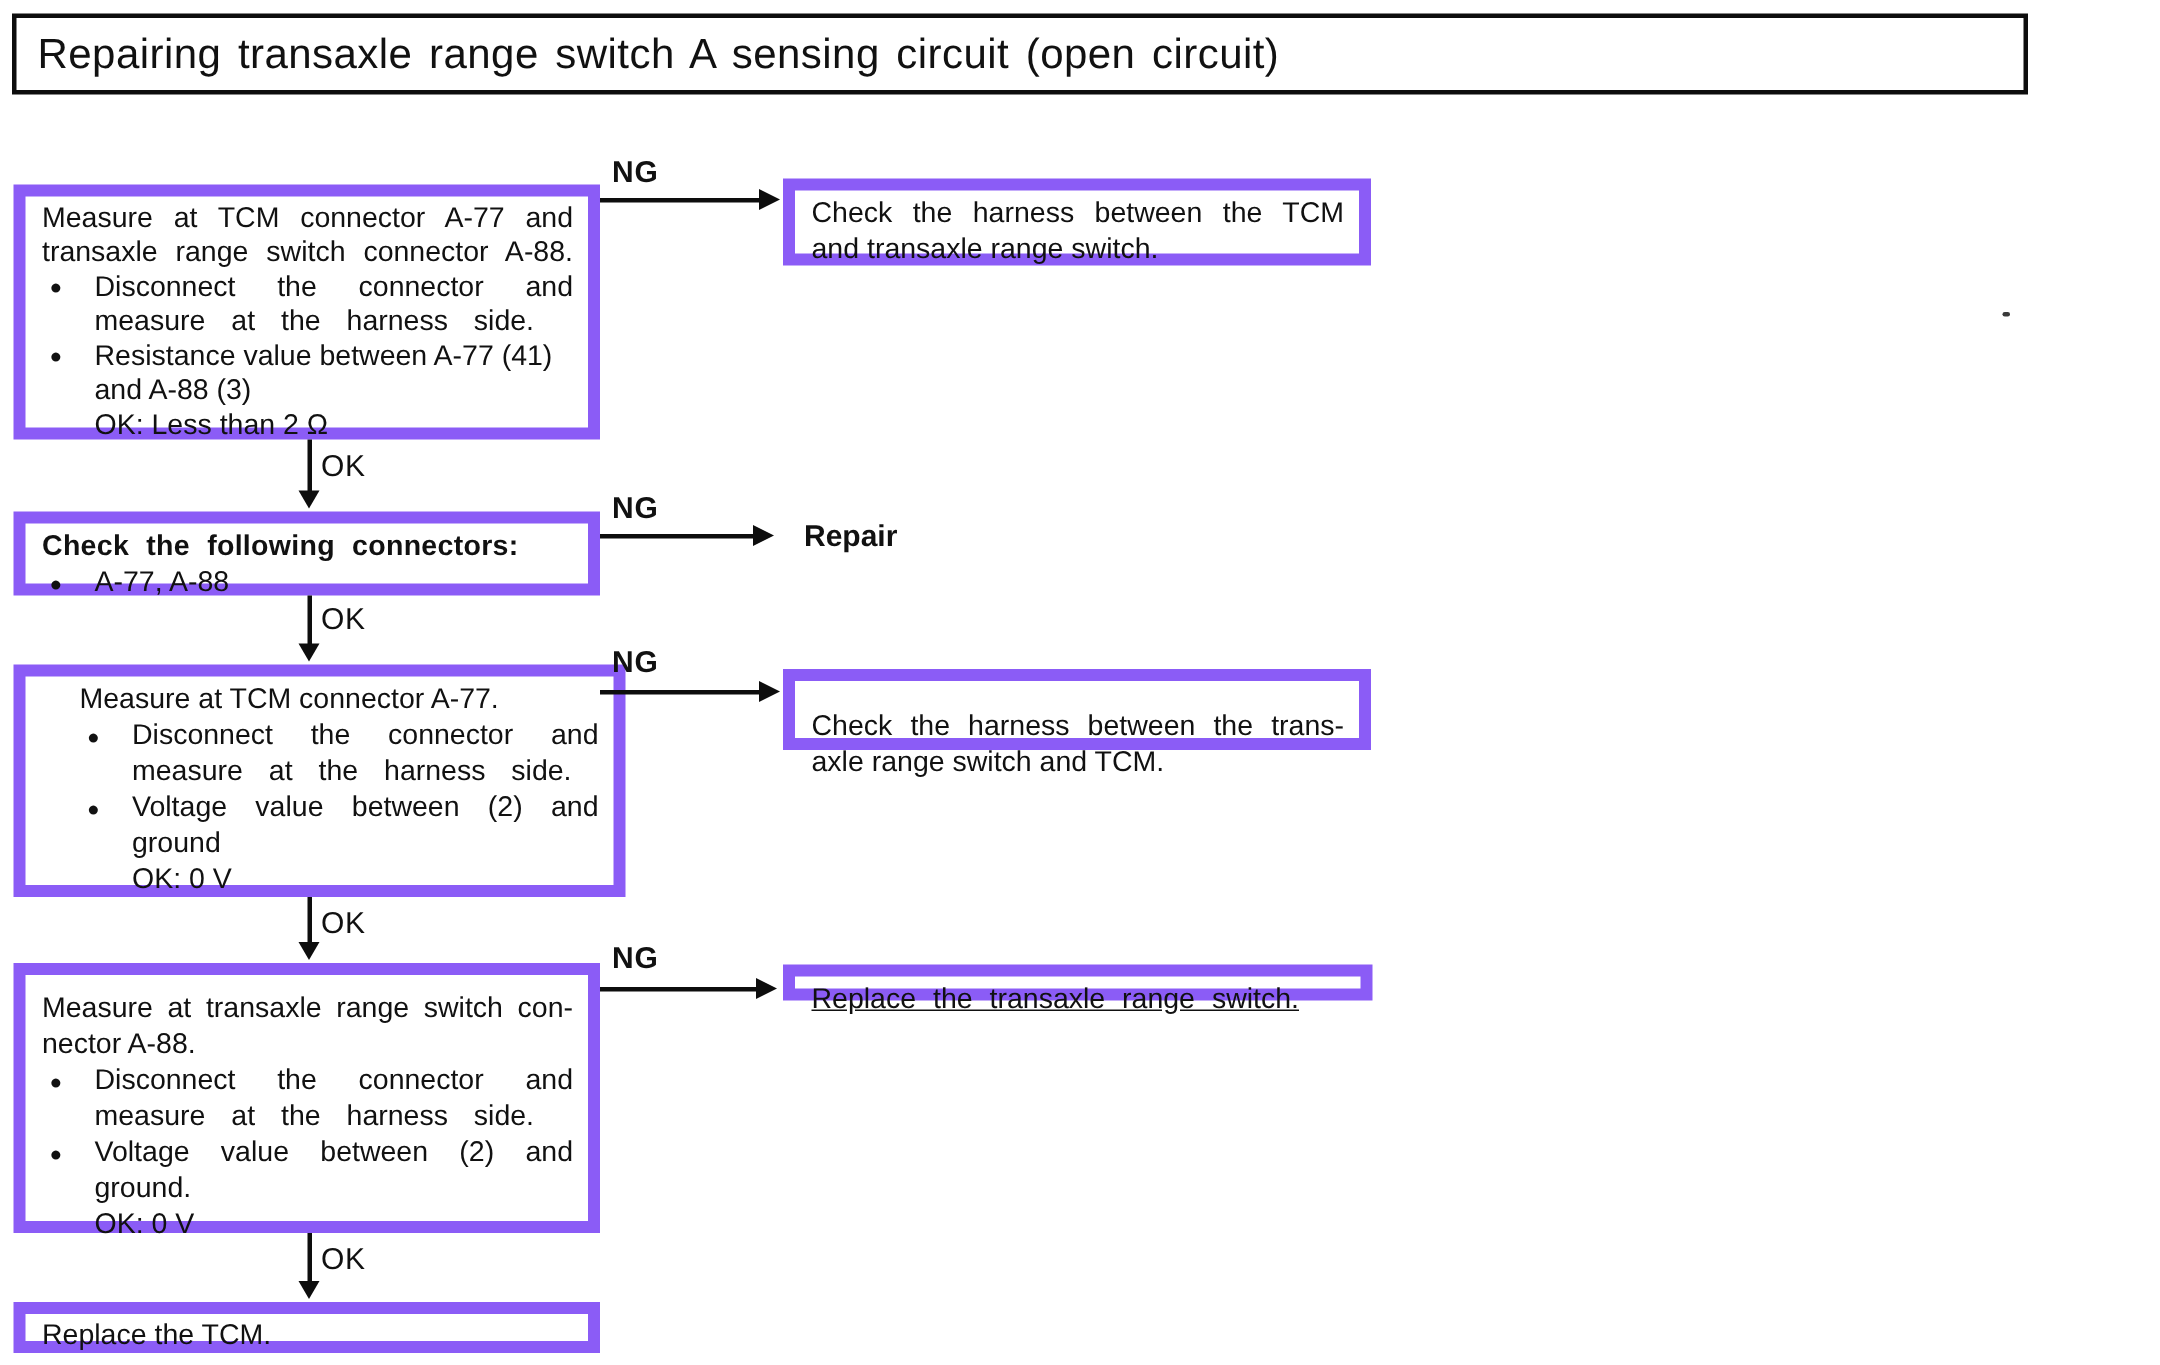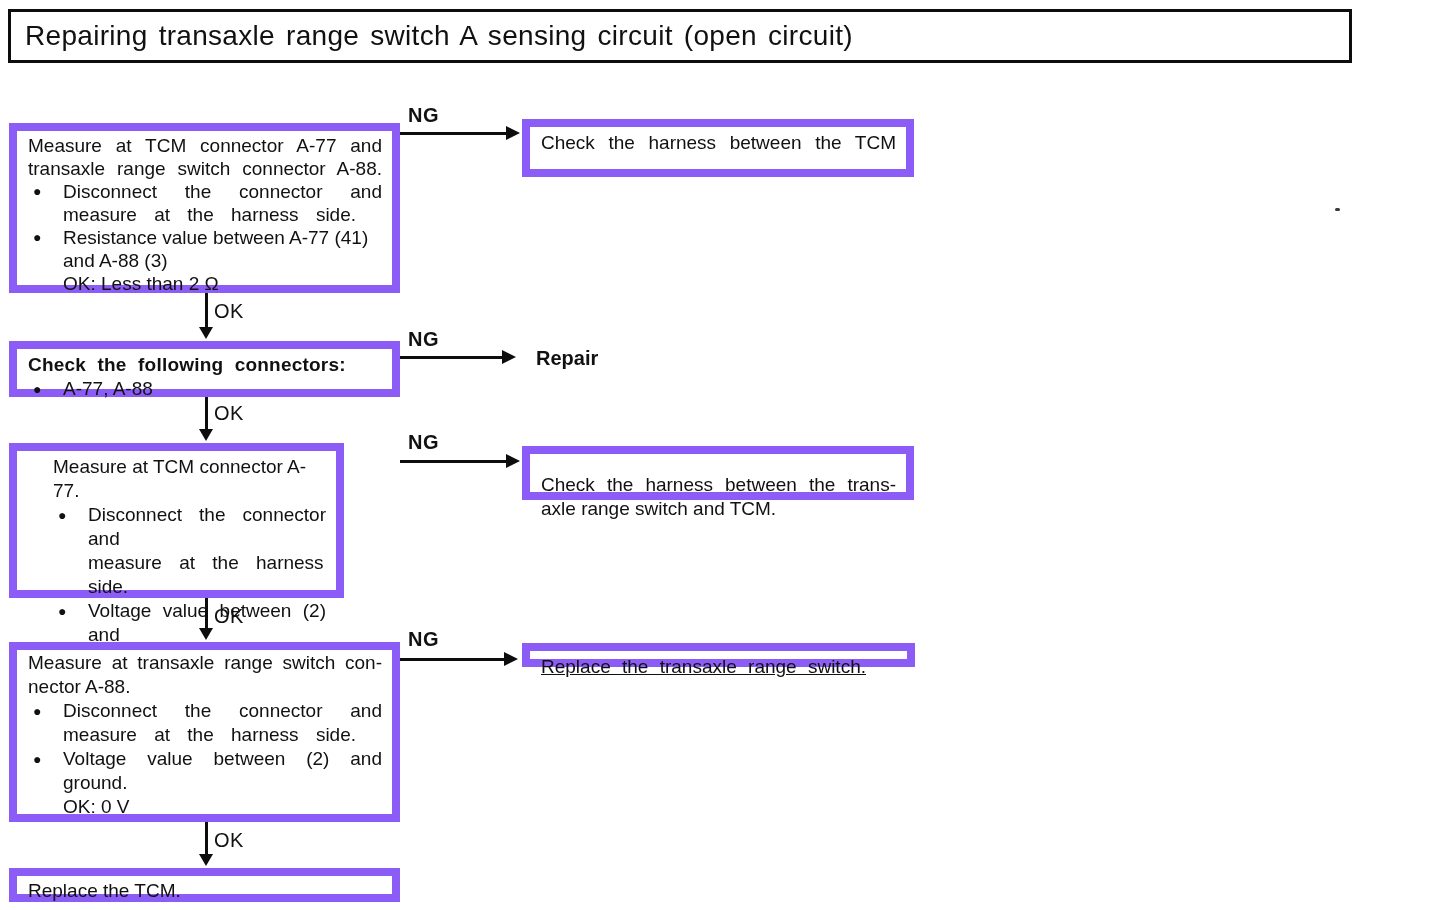--- a/index.html
+++ b/index.html
@@ -20,22 +20,22 @@
     display:block;padding-left:14px;font-size:28px;line-height:47px;
     word-spacing:3px;letter-spacing:0.3px;white-space:nowrap;
   }
   
   .box{
     position:absolute;border:8px solid #8b5cf6;box-sizing:border-box;background:#fff;
     font-size:19px;line-height:24px;padding:4px 10px 0 11px;
   }
   .b1{left:9px;top:123px;width:391px;height:170px;line-height:23px;padding-top:3px;}
   .b2{left:9px;top:341px;width:391px;height:56px;}
-  .b3{left:9px;top:443px;width:335px;height:155px;padding-left:36px;}
-  .b4{left:9px;top:642px;width:391px;height:180px;padding-top:1px;}
+  .b3{left:9px;top:443px;width:408px;height:155px;padding-left:36px;}
+  .b4{left:9px;top:642px;width:391px;height:180px;padding-top:11px;}
   .b5{left:9px;top:868px;width:391px;height:34px;padding-top:3px;}
   .r1{left:522px;top:119px;width:392px;height:58px;}
   .r3{left:522px;top:446px;width:392px;height:54px;padding-top:19px;}
   .r4{left:522px;top:643px;width:393px;height:24px;text-decoration:underline;}
   .line{min-height:1em;}
   .j{text-align:justify;text-align-last:justify;}
   .w{word-spacing:12px;}
   .hd{font-weight:bold;word-spacing:6px;letter-spacing:0.2px;}
   .ws6{word-spacing:6px;}
   .bullet-row{display:flex;}
@@ -80,20 +80,21 @@
       </div>
     </div>
   </div>
 
   <div class="ng" style="left:408px;top:104px;">NG</div>
   <div class="hline" style="left:400px;top:132px;width:107px;"></div>
   <div class="hhead" style="left:506px;top:126px;"></div>
 
   <div class="box r1">
     <div class="line j">Check the harness between the TCM</div>
+    <div class="line">and transaxle range switch.</div>
   </div>
 
   <div class="vline" style="left:205px;top:293px;height:35px;"></div>
   <div class="vhead" style="left:199px;top:327px;"></div>
   <div class="ok" style="left:214px;top:300px;">OK</div>
 
   <div class="box b2">
     <div class="line hd">Check the following connectors:</div>
     <div class="bullet-row">
       <span class="bullet-glyph">●</span>

